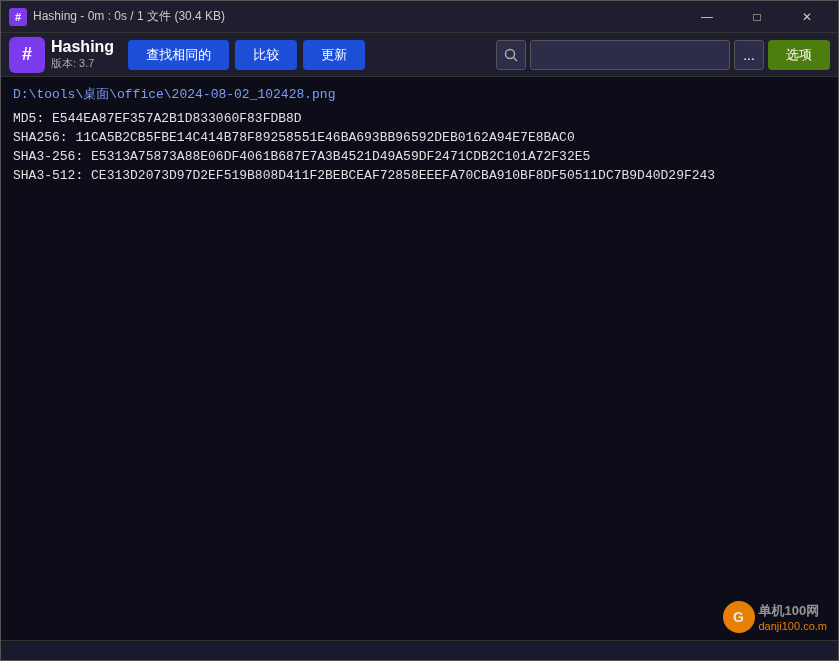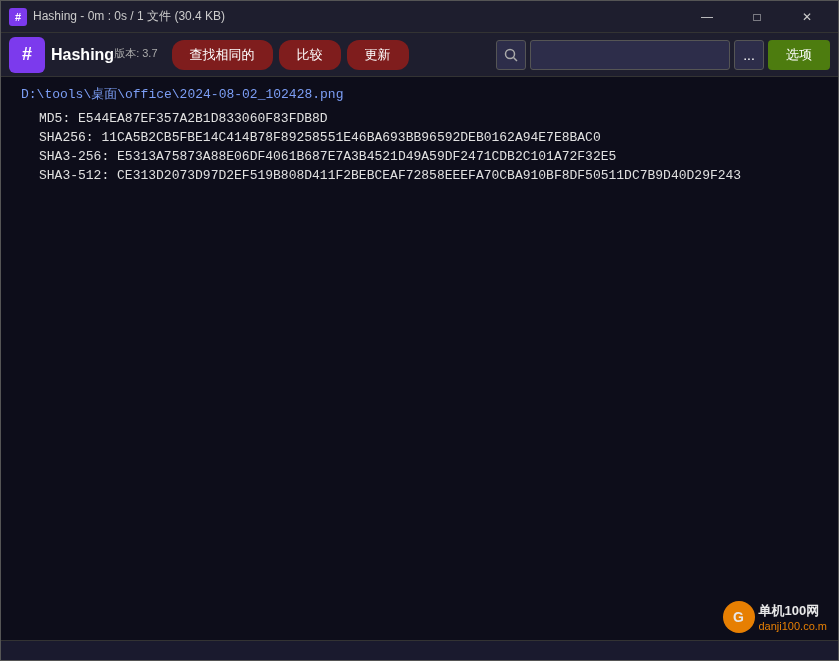--- a/index.html
+++ b/index.html
@@ -74,123 +74,122 @@
       display: flex;
       align-items: center;
       justify-content: center;
       color: white;
       font-weight: bold;
       font-size: 18px;
       flex-shrink: 0;
     }
     .app-name-block {
       display: flex;
-      flex-direction: row;
+      flex-direction: column;
       margin-right: 8px;
     }
     .app-name {
       color: white;
       font-size: 16px;
       font-weight: bold;
     }
     .app-version {
       color: #aaa;
       font-size: 11px;
     }
     .toolbar-btn {
-      background: #7f1d1d;
-      color: white;
-      border: none;
-      padding: 6px 18px;
-      border-radius: 12px;
-      cursor: pointer;
-      font-size: 13px;
-      height: 30px;
-      display: flex;
-      align-items: center;
-      white-space: nowrap;
-    }
-    .search-area {
-      display: flex;
-      align-items: center;
-      margin-left: auto;
-      gap: 4px;
-    }
-    .search-icon-btn {
-      background: #2d2d4a;
-      border: 1px solid #555;
-      color: #aaa;
-      width: 30px;
-      height: 30px;
-      display: flex;
-      align-items: center;
-      justify-content: center;
-      cursor: pointer;
-      border-radius: 3px;
-    }
-    .search-input {
-      background: #2d2d4a;
-      border: 1px solid #555;
-      color: white;
-      height: 30px;
-      width: 200px;
-      padding: 0 8px;
-      font-size: 13px;
-      border-radius: 3px;
-      outline: none;
-    }
-    .dots-btn {
-      background: #2d2d4a;
-      border: 1px solid #555;
-      color: white;
-      width: 30px;
-      height: 30px;
-      cursor: pointer;
-      border-radius: 3px;
-      font-size: 14px;
-      display: flex;
-      align-items: center;
-      justify-content: center;
-    }
-    .options-btn {
-      background: #4d7c0f;
+      background: #1d4ed8;
       color: white;
       border: none;
       padding: 6px 18px;
       border-radius: 4px;
       cursor: pointer;
       font-size: 13px;
       height: 30px;
       display: flex;
       align-items: center;
+      white-space: nowrap;
+    }
+    .search-area {
+      display: flex;
+      align-items: center;
+      margin-left: auto;
+      gap: 4px;
+    }
+    .search-icon-btn {
+      background: #2d2d4a;
+      border: 1px solid #555;
+      color: #aaa;
+      width: 30px;
+      height: 30px;
+      display: flex;
+      align-items: center;
+      justify-content: center;
+      cursor: pointer;
+      border-radius: 3px;
+    }
+    .search-input {
+      background: #2d2d4a;
+      border: 1px solid #555;
+      color: white;
+      height: 30px;
+      width: 200px;
+      padding: 0 8px;
+      font-size: 13px;
+      border-radius: 3px;
+      outline: none;
+    }
+    .dots-btn {
+      background: #2d2d4a;
+      border: 1px solid #555;
+      color: white;
+      width: 30px;
+      height: 30px;
+      cursor: pointer;
+      border-radius: 3px;
+      font-size: 14px;
+      display: flex;
+      align-items: center;
+      justify-content: center;
+    }
+    .options-btn {
+      background: #4d7c0f;
+      color: white;
+      border: none;
+      padding: 6px 18px;
+      border-radius: 4px;
+      cursor: pointer;
+      font-size: 13px;
+      height: 30px;
+      display: flex;
+      align-items: center;
     }
 
     
     #main {
       background: #0d0d1a;
       height: calc(661px - 32px - 44px - 22px);
-      padding: 8px 20px;
+      padding: 8px 12px;
       overflow-y: auto;
     }
     .file-path {
       color: #7c9ef5;
       font-size: 13px;
       margin-bottom: 8px;
       font-family: 'Courier New', monospace;
     }
     .hash-line {
       color: #e0e0e0;
       font-size: 13px;
       margin-bottom: 4px;
       font-family: 'Courier New', monospace;
       white-space: nowrap;
     }
     .hash-label {
       color: #e0e0e0;
-      margin-left: 18px;
     }
 
     
     #statusbar {
       background: #1a1a2e;
       height: 22px;
       border-top: 1px solid #333;
       display: flex;
       align-items: center;
       padding: 0 8px;
@@ -264,16 +263,16 @@
     </div>
 </div>
 
 <div id="statusbar">
   <span></span>
 </div>
 
 <div class="watermark">
   <div class="watermark-logo">G</div>
   <div>
-    <div style="color:#ffffff;font-size:13px;font-weight:bold;">单机100网</div>
+    <div style="color:#a3a3a3;font-size:13px;font-weight:bold;">单机100网</div>
     <div style="color:#ff8c00;font-size:11px;">danji100.co.m</div>
   </div>
 </div>
 
 </body></html>

